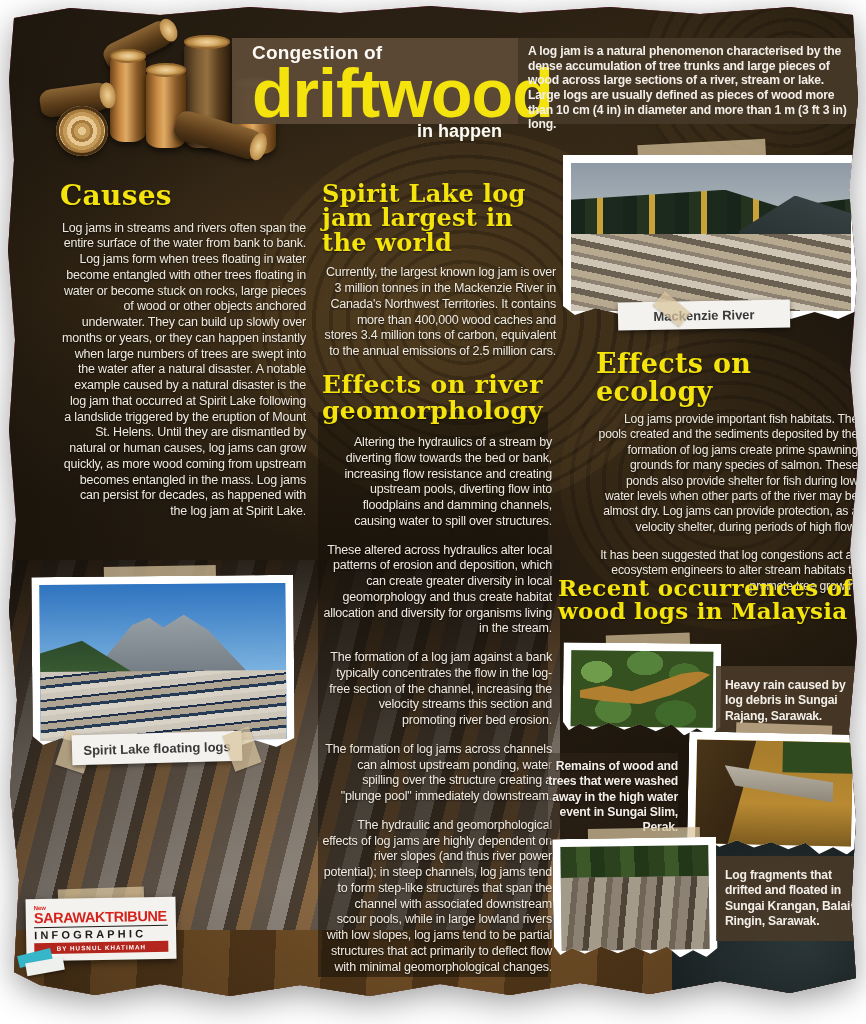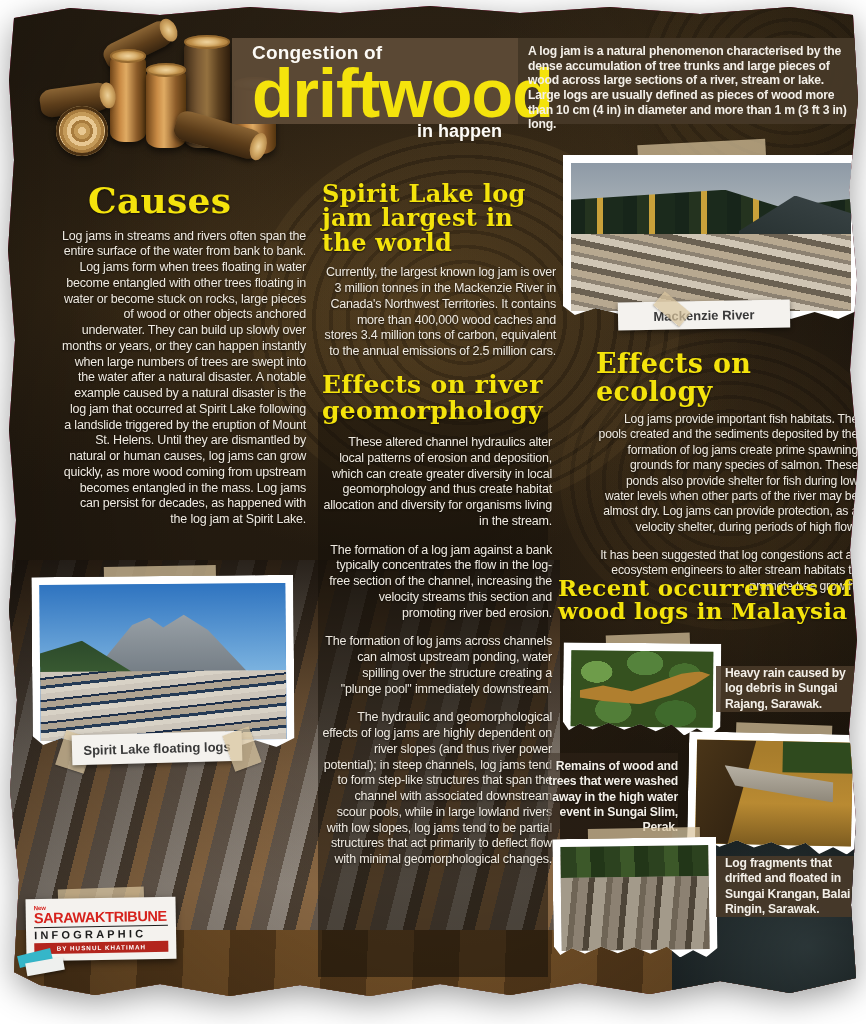--- a/index.html
+++ b/index.html
@@ -60,40 +60,40 @@
     background:radial-gradient(closest-side,#ecd09a 0%,#d3ab68 55%,#b5884a 100%);}
   .slice{position:absolute;border-radius:50%;
     background:repeating-radial-gradient(circle at 50% 50%, #e8c892 0 4px, #c49a58 4px 8px, #a87c3e 8px 11px);
     box-shadow:0 3px 6px rgba(0,0,0,.5), inset 0 0 0 3px #4a3012;}
 
   
   .heading{font-family:"DejaVu Serif","Liberation Serif",serif;font-weight:700;color:#f4e30c;letter-spacing:.3px;line-height:1.02;text-shadow:0 1px 2px rgba(0,0,0,.55);}
   .body-text{color:#efeae1;font-size:12.5px;line-height:1.26;letter-spacing:-.2px;font-weight:400;text-shadow:0 1px 2px rgba(0,0,0,.6);text-align:right;}
   .body-text p{margin:0 0 13px 0;}
   .sec-causes{position:absolute;left:60px;top:182px;width:246px;}
-  .sec-causes .heading{font-size:36px;margin-bottom:10px;margin-left:28px;}
+  .sec-causes .heading{font-size:28px;margin-bottom:10px;}
   .sec-spirit{position:absolute;left:322px;top:182px;width:234px;}
   .sec-spirit .heading{font-size:24px;margin-bottom:10px;}
   .sec-geo{position:absolute;left:322px;top:372px;width:230px;}
   .sec-geo .heading{font-size:25px;margin-bottom:12px;}
   .sec-eco{position:absolute;left:596px;top:350px;width:262px;}
   .sec-eco .heading{font-size:27px;margin-bottom:7px;}
   .sec-eco .body-text{font-size:12.2px;}
   .sec-malaysia-h{position:absolute;left:558px;top:576px;width:302px;}
   .sec-malaysia-h .heading{font-size:23px;}
 
   
   .photo-frame{position:absolute;background:#ffffff;padding:8px;box-shadow:0 5px 10px rgba(0,0,0,.5);
     clip-path:polygon(0 0,100% 0,100% calc(100% - 9px),93% 100%,85% calc(100% - 7px),77% 100%,69% calc(100% - 11px),59% calc(100% - 4px),49% calc(100% - 11px),39% calc(100% - 5px),29% calc(100% - 12px),19% calc(100% - 5px),11% calc(100% - 11px),4% calc(100% - 4px),0 calc(100% - 13px));}
   .photo-img{width:100%;height:100%;overflow:hidden;position:relative;}
   .tape{position:absolute;background:rgba(216,196,156,.72);box-shadow:0 1px 2px rgba(0,0,0,.25);}
   .cap-strip{position:absolute;background:#f4f2ee;color:#3a3a3a;font-size:13px;font-weight:700;
     display:flex;align-items:center;justify-content:center;box-shadow:0 2px 5px rgba(0,0,0,.45);}
   .cap-box{position:absolute;background:rgba(74,58,41,.88);color:#f3efe8;font-size:12.2px;line-height:1.25;
-    font-weight:700;padding:0 9px;letter-spacing:-.2px;}
+    font-weight:700;padding:12px 9px;letter-spacing:-.2px;}
   .cap-free{position:absolute;color:#f3efe8;font-size:12.2px;line-height:1.25;font-weight:700;text-align:right;
     letter-spacing:-.2px;background:rgba(50,38,26,.45);padding:6px 0;text-shadow:0 1px 2px rgba(0,0,0,.6);}
 
   
   .ph-mackenzie{background:#9aa5ad;}
   .ph-mackenzie .sky{position:absolute;left:0;top:0;right:0;height:34%;background:linear-gradient(180deg,#8e9aa6,#aab3b8);}
   .ph-mackenzie .forest{position:absolute;left:0;top:18%;right:0;height:34%;
     background:repeating-linear-gradient(90deg,#17251a 0 14px,#24331f 14px 26px,#c9a13a 26px 32px,#1b2a1c 32px 52px);
     clip-path:polygon(0 20%,55% 0,75% 35%,100% 18%,100% 100%,0 100%);}
   .ph-mackenzie .ridge{position:absolute;right:0;top:22%;width:40%;height:40%;background:linear-gradient(200deg,#3a4446,#232d2c);clip-path:polygon(0 60%,50% 0,100% 30%,100% 100%,0 100%);}
@@ -183,21 +183,22 @@
     </div>
 
     <div class="sec-spirit">
       <div class="heading">Spirit Lake log jam largest in the world</div>
       <div class="body-text">Currently, the largest known log jam is over 3 million tonnes in the Mackenzie River in Canada's Northwest Territories. It contains more than 400,000 wood caches and stores 3.4 million tons of carbon, equivalent to the annual emissions of 2.5 million cars.</div>
     </div>
 
     <div class="sec-geo">
       <div class="heading">Effects on river geomorphology</div>
       <div class="body-text">
-        <p>These altered channel hydraulics alter local patterns of erosion and deposition, which can create greater diversity in local geomorphology and thus create habitat allocation and diversity for organisms living in the stream.</p>
+        <p>Altering the hydraulics of a stream by diverting flow towards the bed or bank, increasing flow resistance and creating upstream pools, diverting flow into floodplains and damming channels, causing water to spill over structures.</p>
+        <p>These altered across hydraulics alter local patterns of erosion and deposition, which can create greater diversity in local geomorphology and thus create habitat allocation and diversity for organisms living in the stream.</p>
         <p>The formation of a log jam against a bank typically concentrates the flow in the log-free section of the channel, increasing the velocity streams this section and promoting river bed erosion.</p>
         <p>The formation of log jams across channels can almost upstream ponding, water spilling over the structure creating a "plunge pool" immediately downstream.</p>
         <p>The hydraulic and geomorphological effects of log jams are highly dependent on river slopes (and thus river power potential); in steep channels, log jams tend to form step-like structures that span the channel with associated downstream scour pools, while in large lowland rivers with low slopes, log jams tend to be partial structures that act primarily to deflect flow with minimal geomorphological changes.</p>
       </div>
     </div>
 
     <div class="tape" style="left:638px;top:142px;width:128px;height:30px;transform:rotate(-3deg);"></div>
     <div class="photo-frame" style="left:563px;top:155px;width:280px;height:148px;">
       <div class="photo-img ph-mackenzie">
         <div class="sky"></div>

